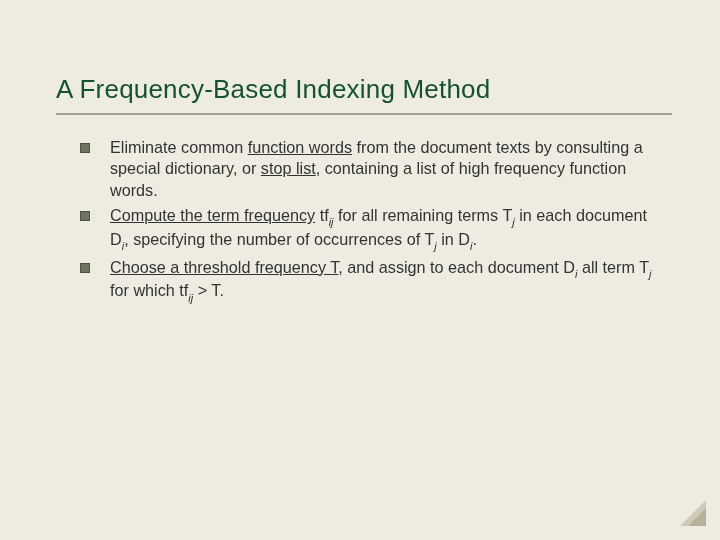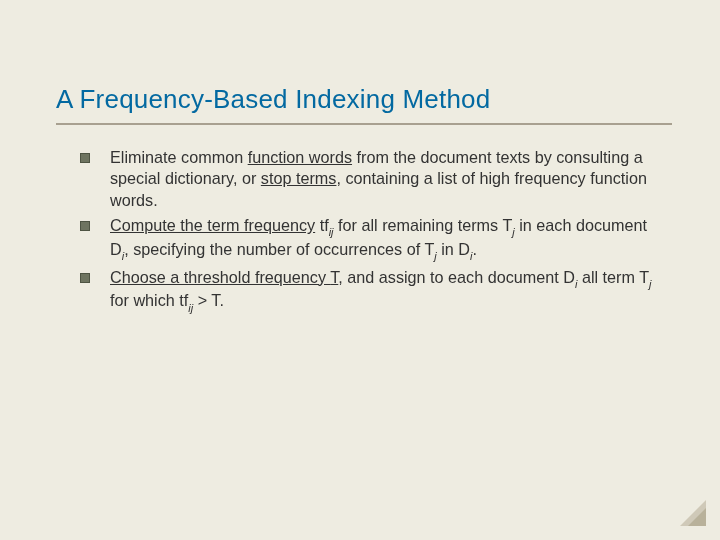--- a/index.html
+++ b/index.html
@@ -14,22 +14,22 @@
   .slide {
     position: relative;
     width: 720px;
     height: 540px;
     box-sizing: border-box;
     padding: 72px 48px 48px 56px;
   }
   .title {
     font-size: 26px;
     font-weight: 400;
-    color: #0369a1;
-    margin: 12px 0 8px 0;
+    color: #14532d;
+    margin: 2px 0 8px 0;
     letter-spacing: 0.2px;
   }
   .rule {
     border: none;
     border-top: 2px solid #a8a090;
     margin: 6px 0 22px 0;
     width: 100%;
   }
   ul.bullets {
     list-style: none;
@@ -93,21 +93,21 @@
 <body>
 
 <div class="slide">
 
   <h1 class="title">A Frequency-Based Indexing Method</h1>
   <hr class="rule">
 
   <ul class="bullets">
 
     <li>
-      <span class="ital">Eliminate common </span><span class="ital under">function words</span><span> from the document texts by consulting a special dictionary, or </span><span class="ital under">stop terms</span><span>, containing a list of high frequency function words.</span>
+      <span class="ital">Eliminate common </span><span class="ital under">function words</span><span> from the document texts by consulting a special dictionary, or </span><span class="ital under">stop list</span><span>, containing a list of high frequency function words.</span>
     </li>
 
     <li>
       <span class="ital under">Compute the term frequency</span><span class="ital"> tf</span><span class="sub">ij</span><span> for all remaining terms </span><span class="ital">T</span><span class="sub">j</span><span> in each document </span><span class="ital">D</span><span class="sub">i</span><span>, specifying the number of occurrences of </span><span class="ital">T</span><span class="sub">j</span><span> in </span><span class="ital">D</span><span class="sub">i</span><span>.</span>
     </li>
 
     <li>
       <span class="ital under"><span>Choose a threshold frequency </span><span>T</span><span>,</span></span><span> and assign to each document </span><span class="ital">D</span><span class="sub">i</span><span> all term </span><span class="ital">T</span><span class="sub">j</span><span> for which </span><span class="ital">tf</span><span class="sub">ij</span><span class="ital"> &gt; T</span><span>.</span>
     </li>
 

